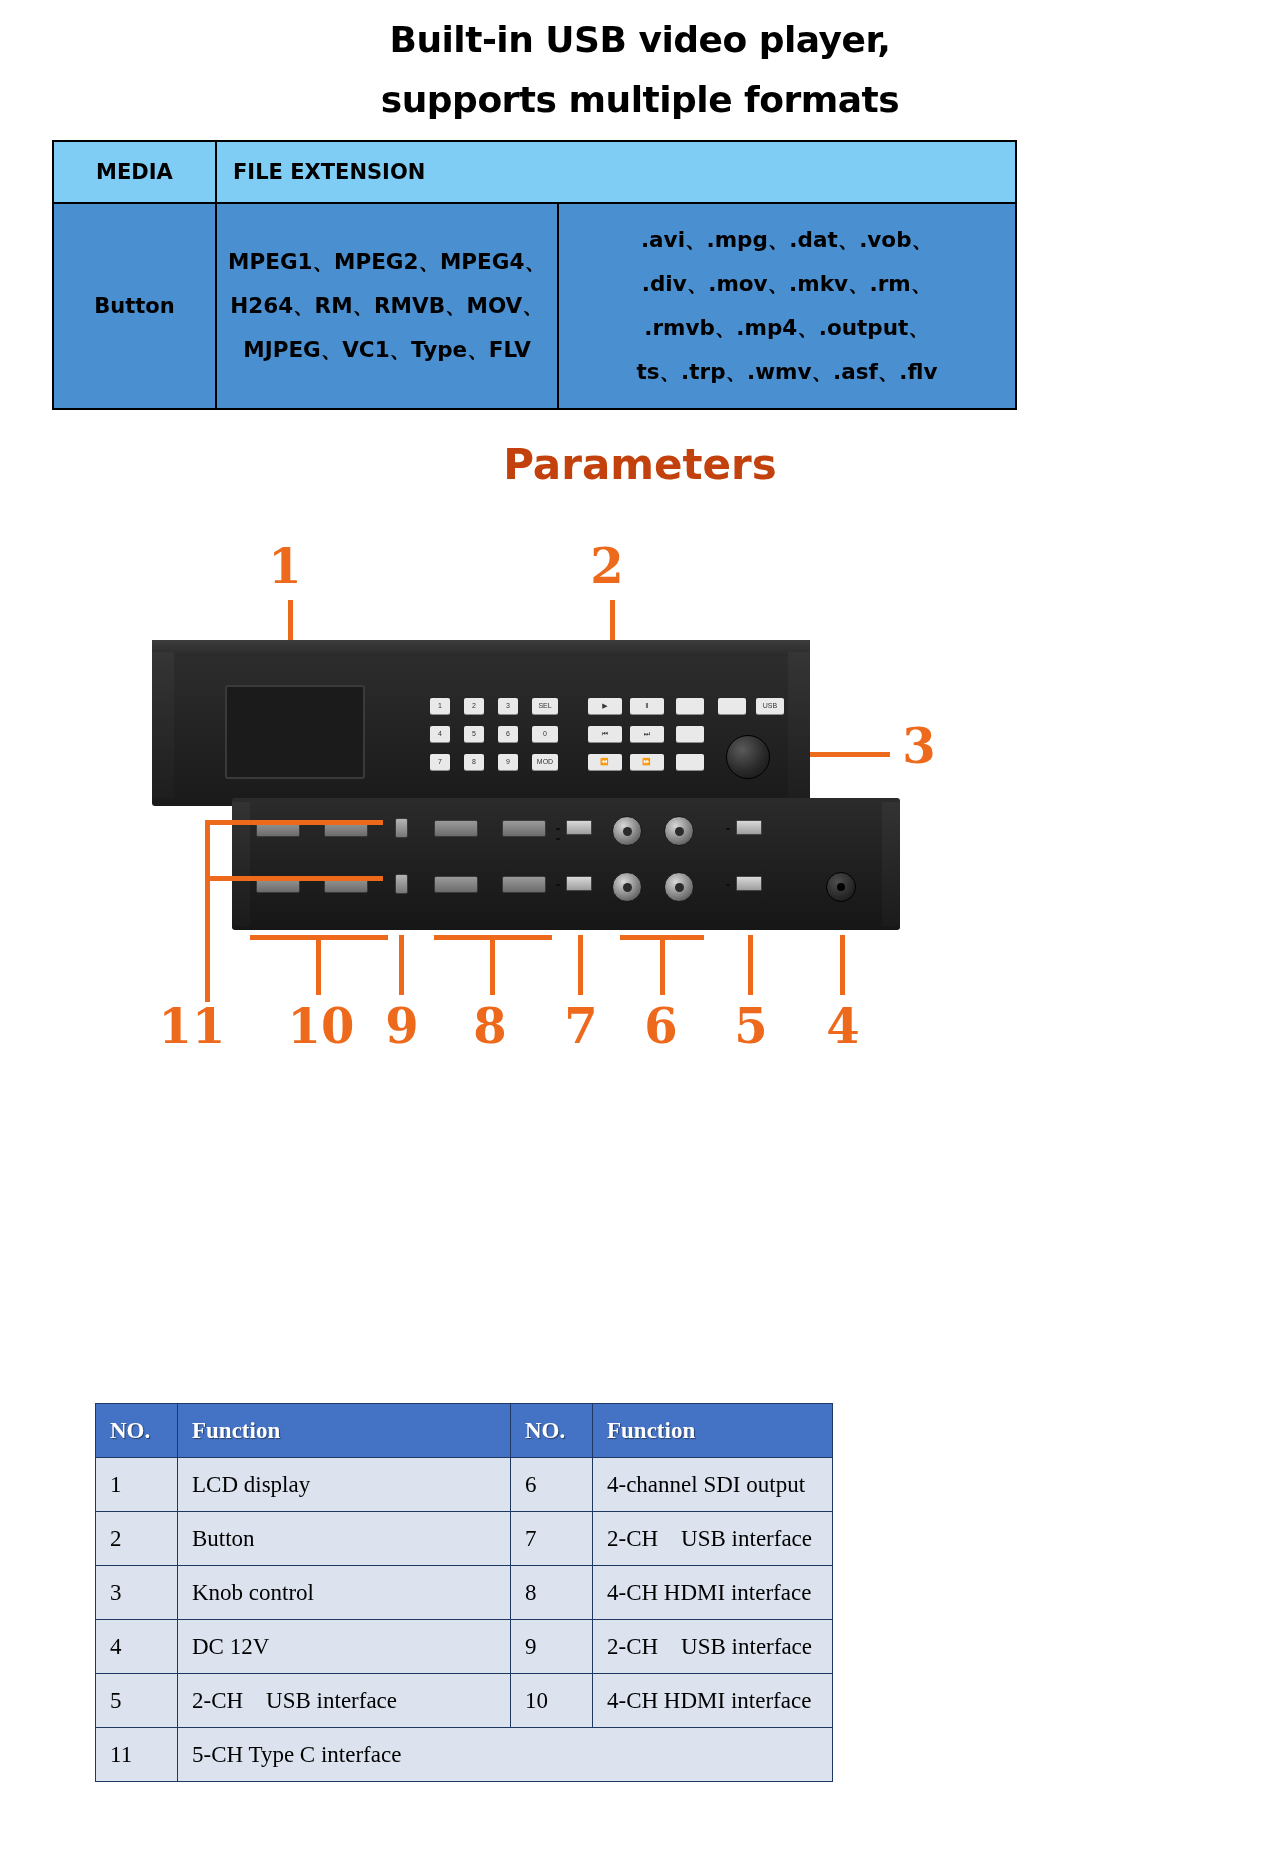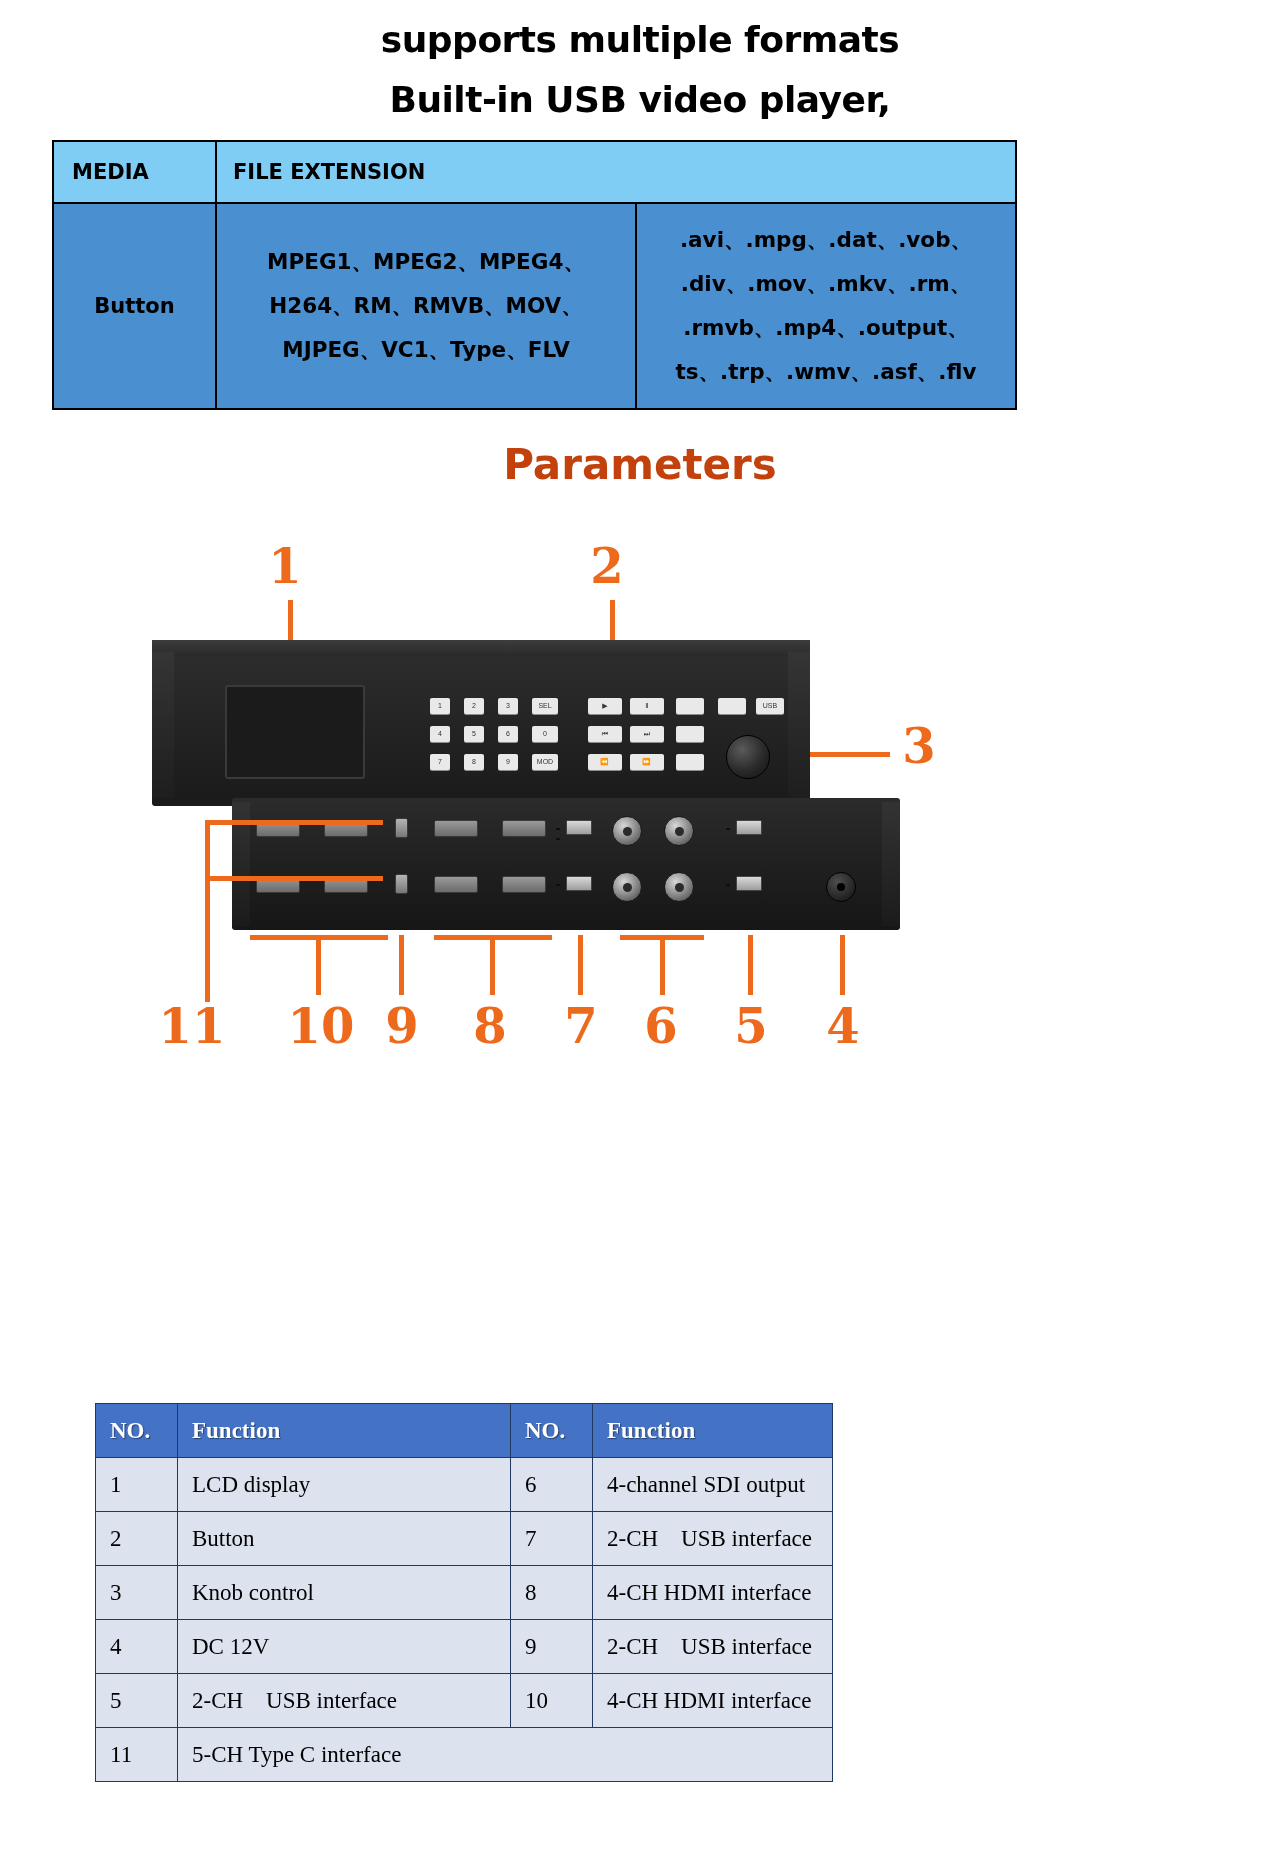--- a/index.html
+++ b/index.html
@@ -20,28 +20,28 @@
     width:965px; border-collapse:collapse;
     border:2px solid #000;
   }
   .media-table td, .media-table th { border:2px solid #000; }
   .mt-head th {
     background:#7FCDF4; height:62px;
     font-family:"DejaVu Sans", sans-serif;
     font-weight:bold; font-size:21px; color:#000;
     text-align:left; padding-left:16px; vertical-align:middle;
   }
-  .mt-head th.c-media { width:163px; padding-left:18px;margin-top:33px; }
+  .mt-head th.c-media { width:163px; padding-left:42px;margin-top:33px; }
   .mt-body td { background:#4A8FD0; vertical-align:middle; }
   .mt-body td.c-media {
     width:163px; text-align:center;
     font-family:"DejaVu Sans", sans-serif;
     font-weight:bold; font-size:21px; color:#000;
   }
-  .mt-body td.c-codecs { width:420px; padding:14px 0 14px 0; }
+  .mt-body td.c-codecs { width:342px; padding:14px 0 14px 0; }
   .mt-body td.c-exts   { padding:14px 0 14px 0; }
   .ext-line {
     font-family:"DejaVu Sans", sans-serif;
     font-weight:bold; font-size:21.5px; color:#000;
     line-height:44px; text-align:center; white-space:nowrap;
   }
 
   
   .params-heading {
     position:absolute; left:0; top:440px; width:100%;
@@ -165,22 +165,22 @@
     background:#DCE3EF; color:#000000;
     font-size:23px; text-align:left; padding-left:14px;
   }
   .col-no   { width:82px; }
   .col-func { width:333px; }
 </style>
 </head>
 <body>
 
 <div class="title-block">
+  <div class="title-line">Built-in USB video player,</div>
   <div class="title-line">supports multiple formats</div>
-  <div class="title-line">Built-in USB video player,</div>
 </div>
 
 <table class="media-table">
   <thead>
     <tr class="mt-head">
       <th class="c-media">MEDIA</th>
       <th colspan="2">FILE EXTENSION</th>
     </tr>
   </thead>
   <tbody>

